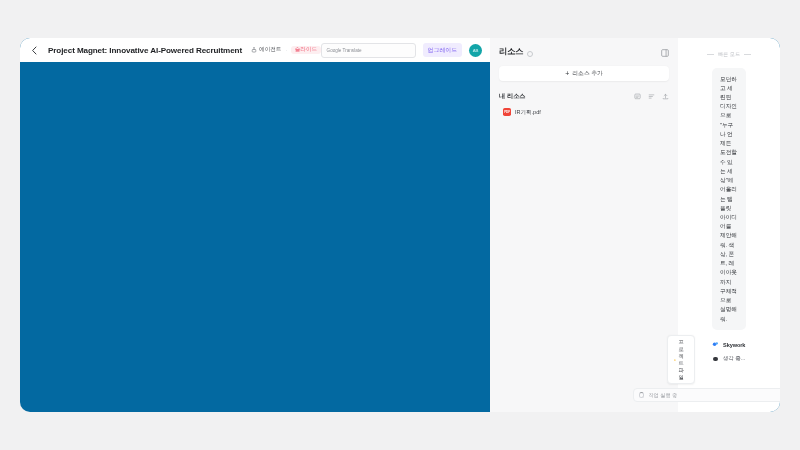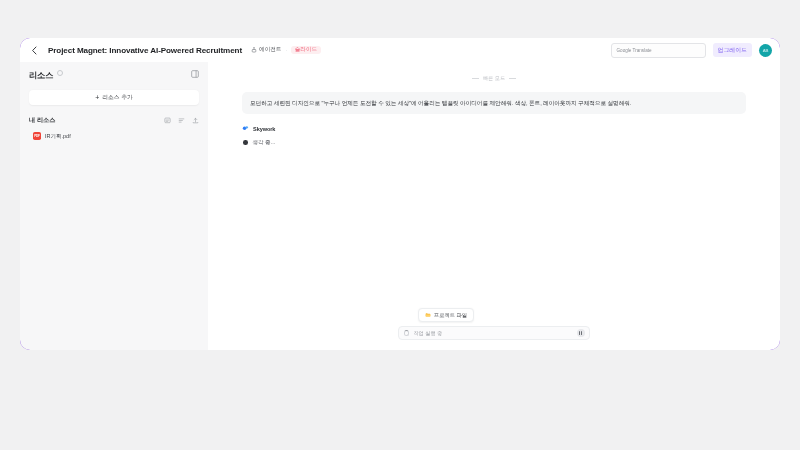--- a/index.html
+++ b/index.html
@@ -10,25 +10,25 @@
     overflow: hidden;
   }
   .page-bg {
     position: absolute; inset: 0;
     background: #f1f1f2;
   }
   
   .app-window {
     position: absolute;
     left: 20px; top: 38px;
-    width: 760px; height: 312px;
-    background: #6d28d9;
+    width: 760px; height: 374px;
+    background: #0369a1;
     border-radius: 10px;
     overflow: hidden;
-    display: flex; flex-direction: column;
+    display: flex; flex-direction: row;
   }
   
   .topbar {
     height: 24px;
     display: flex; align-items: center;
     padding: 0 8px 0 6px;
     flex: 0 0 auto;
     position: relative;
     background: #ffffff;
   }
@@ -103,21 +103,21 @@
   .app-body { flex: 1 1 auto; display: flex; min-height: 0; }
   
   .sidebar {
     width: 188px;
     background: #f7f7f8;
     display: flex; flex-direction: column;
     padding: 8px 9px 0 9px;
     flex: 0 0 auto;
   }
   .side-head {
-    display: flex; align-items: flex-start;
+    display: flex; align-items: flex-end;
     margin-bottom: 9px;
   }
   .side-title {
     font-size: 8.3px; font-weight: bold; color: #1e2024;
     letter-spacing: -0.2px;
   }
   .side-title-dot {
     width: 6px; height: 6px; border-radius: 50%;
     border: 0.9px solid #c7cace;
     margin-left: 4px;

